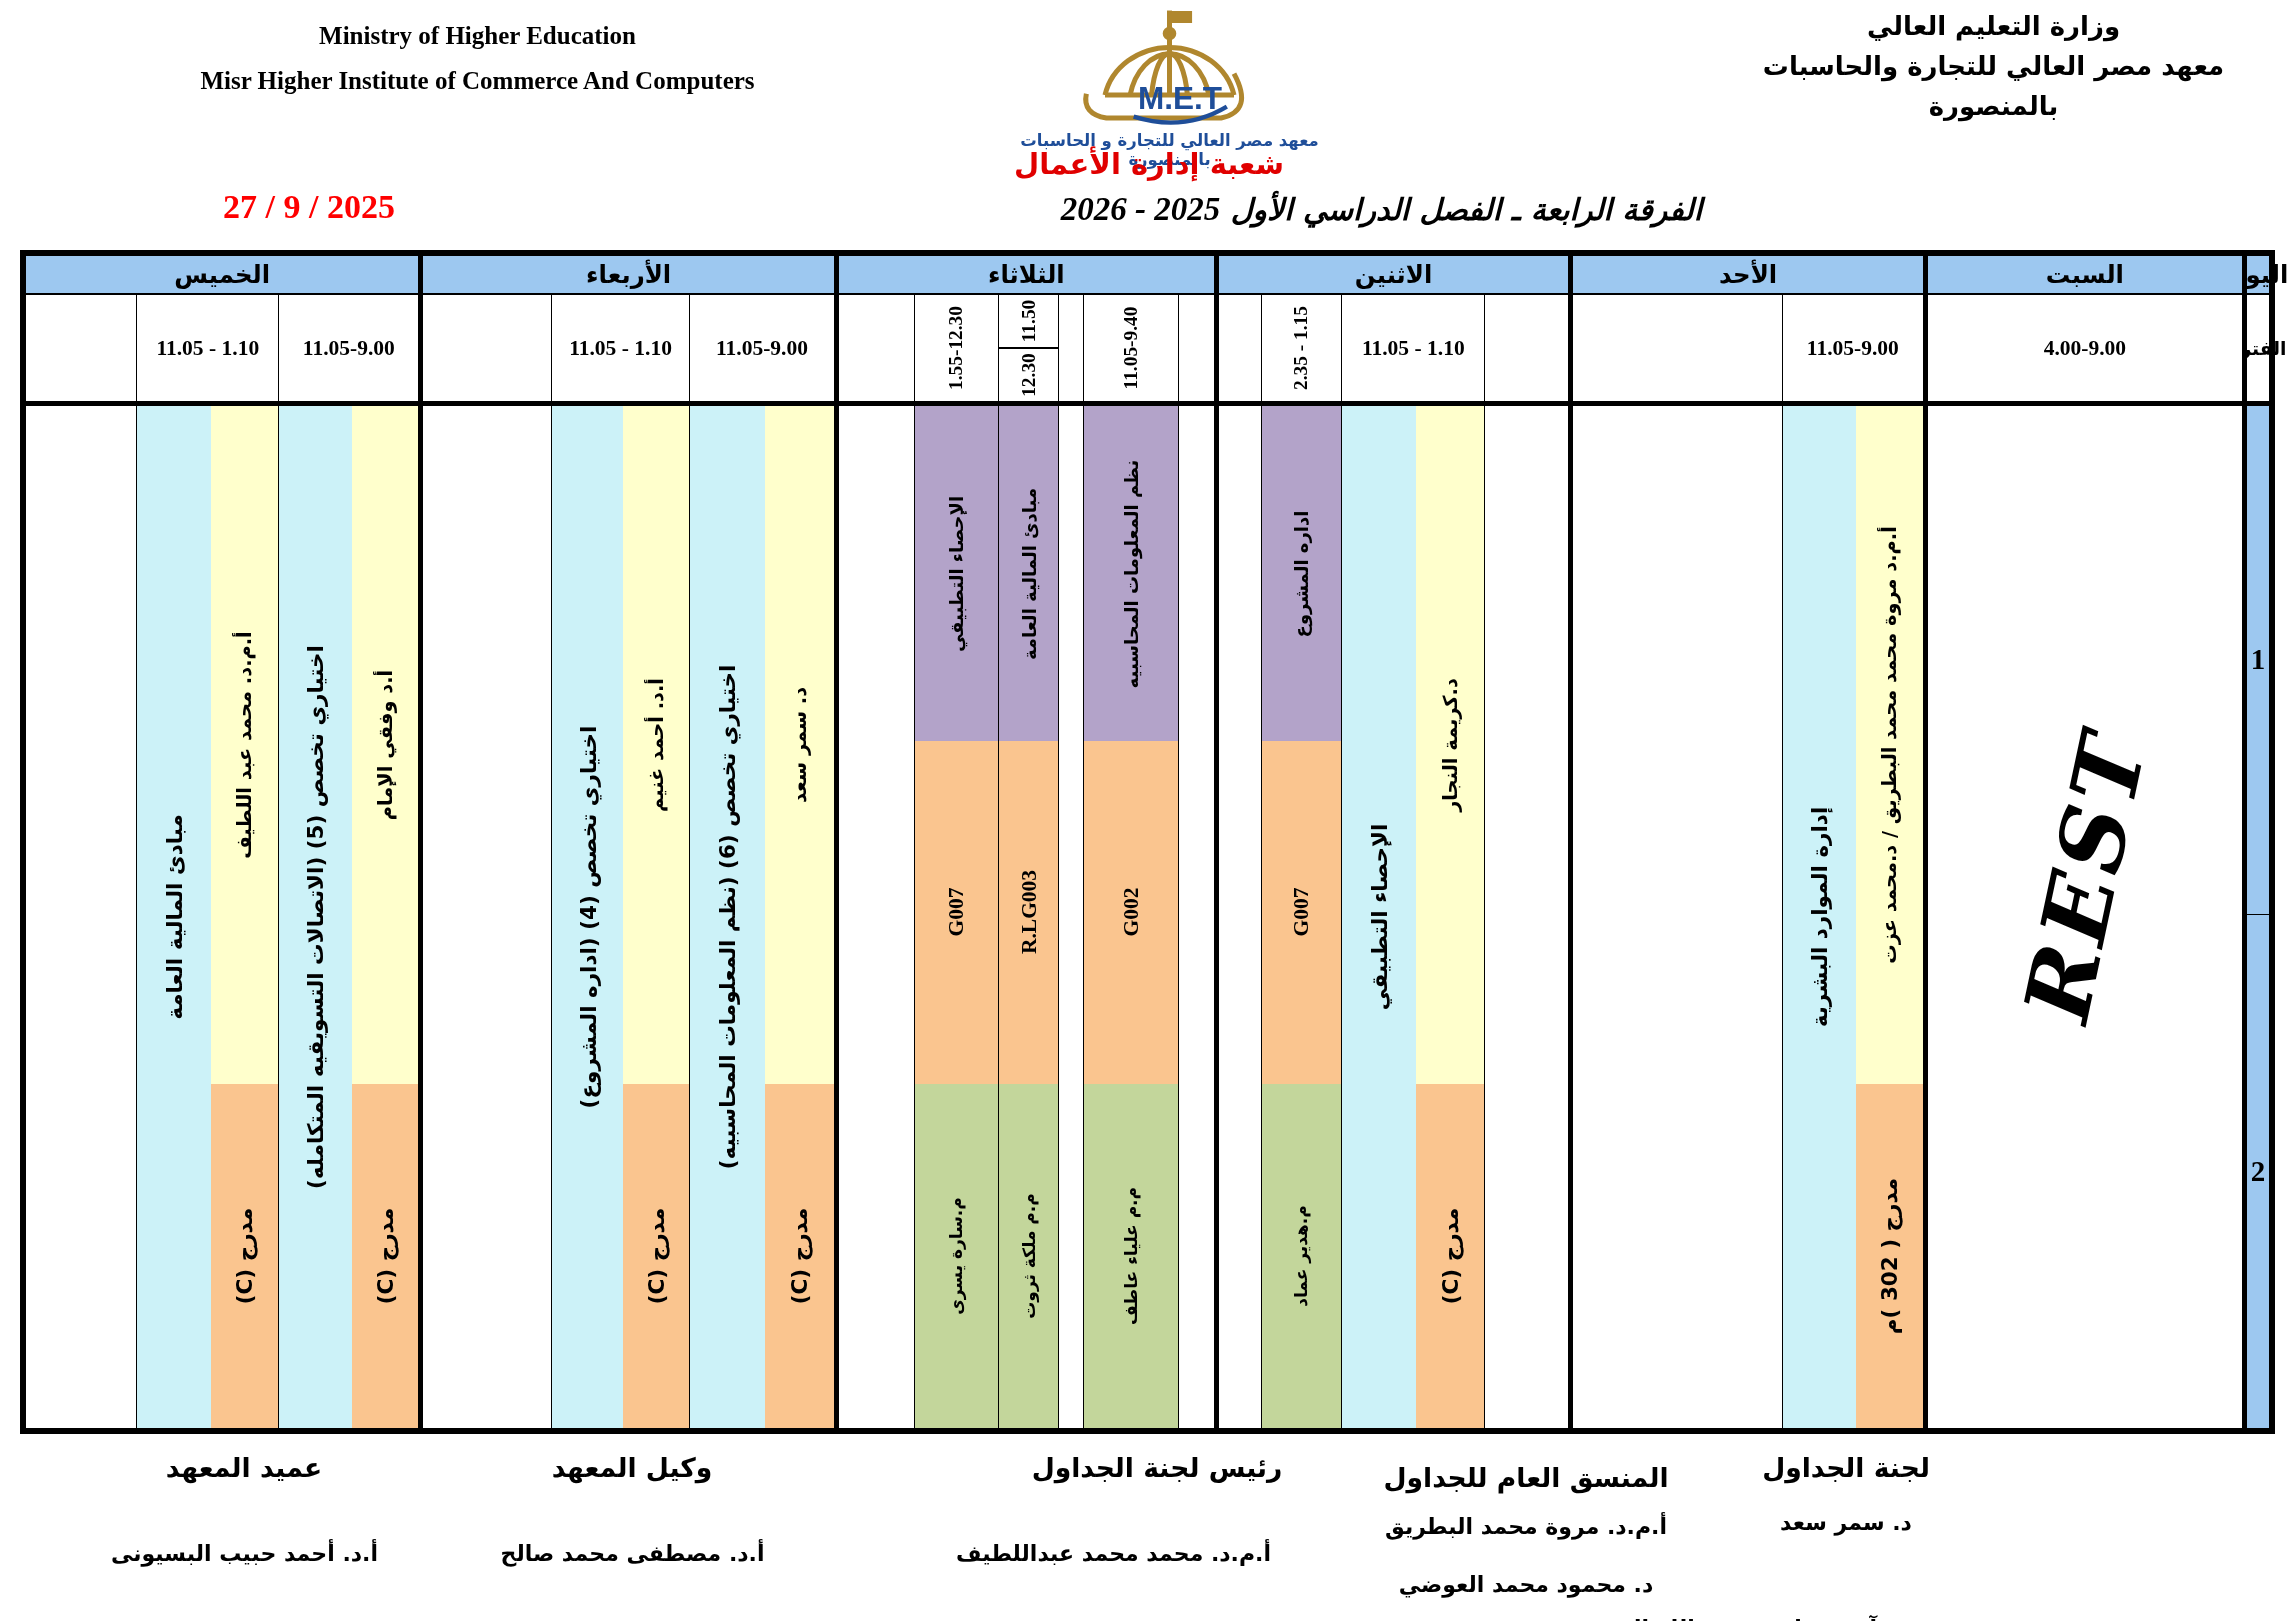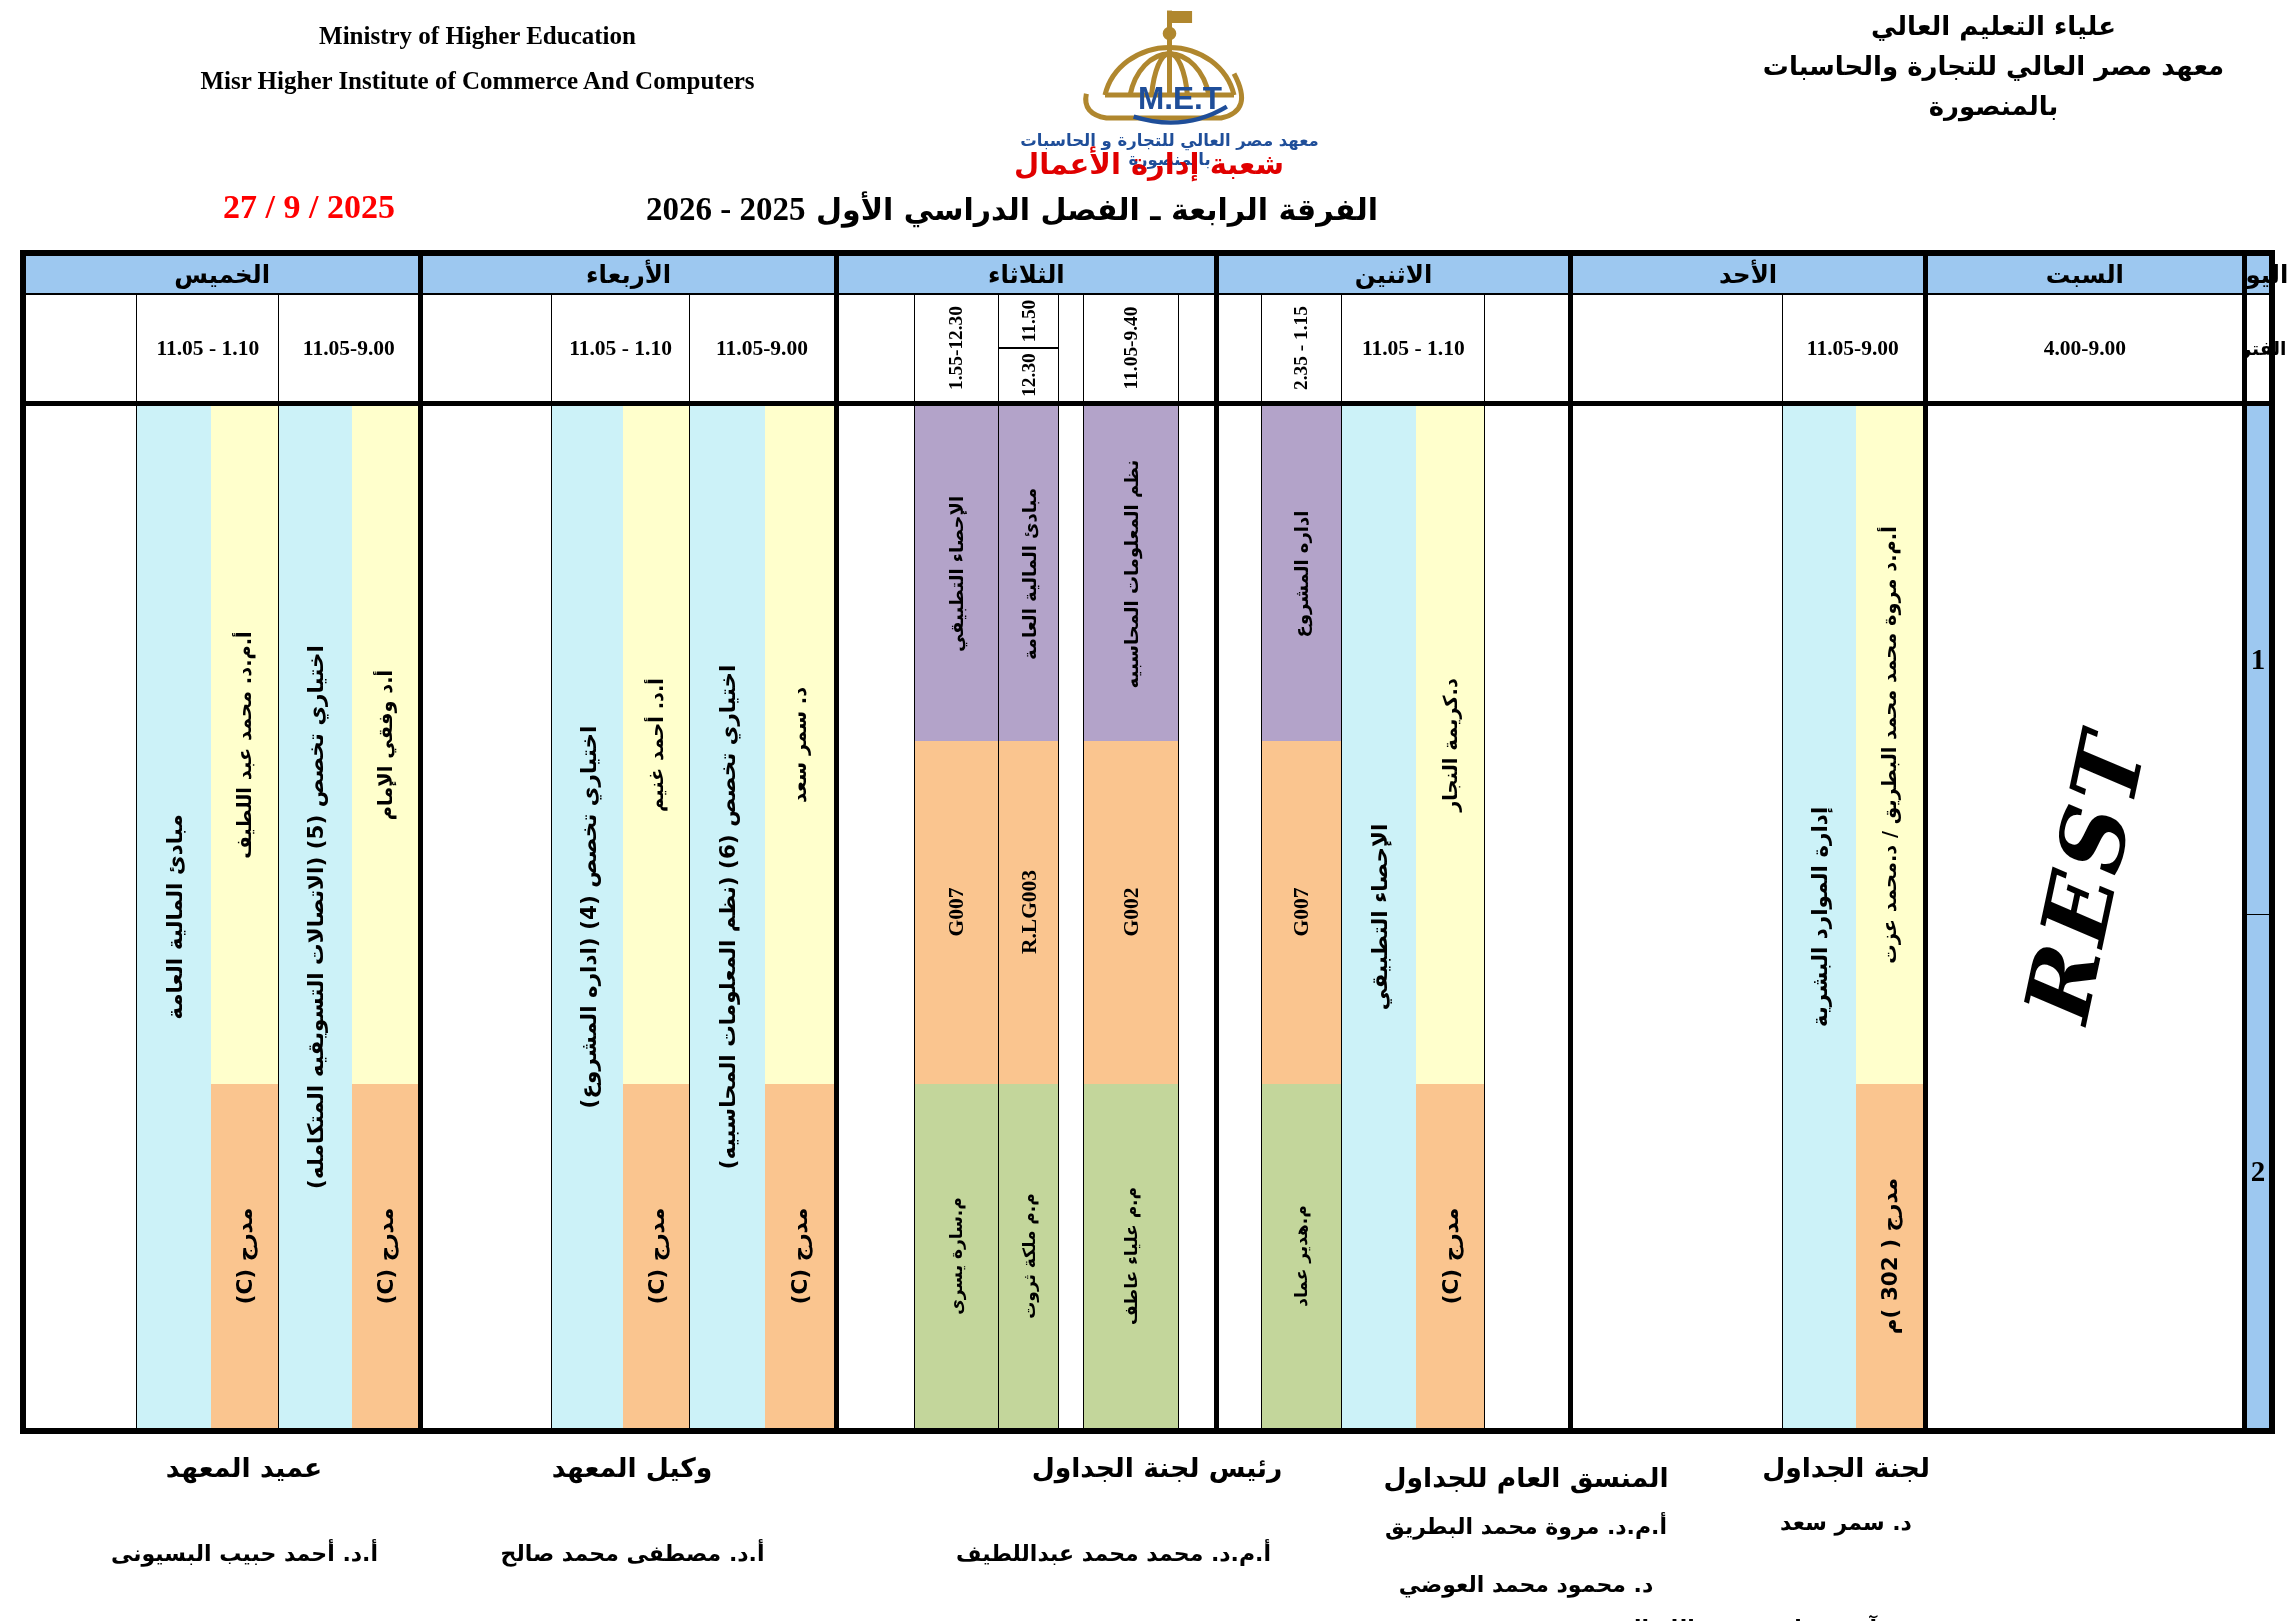--- a/index.html
+++ b/index.html
@@ -9,22 +9,22 @@
 
   
   .en-header{position:absolute;left:122px;top:13px;width:711px;text-align:center;
              font-family:"Liberation Serif", serif;font-weight:bold;font-size:25px;line-height:45px;}
   .ar-header{position:absolute;right:21.5px;top:5.7px;width:560px;text-align:center;
              font-weight:bold;font-size:26px;line-height:40px;direction:rtl;}
   .logo-wrap{position:absolute;left:997px;top:2.9px;width:309px;text-align:center;margin-left:18px;}
   .logo-caption{margin-top:1.4px;font-weight:bold;font-size:16.5px;color:#1F4E99;direction:rtl;}
   .dept{position:absolute;left:919px;top:147px;width:460px;text-align:center;
         color:#E00000;font-weight:bold;font-size:29px;direction:rtl;}
-  .main-title{position:absolute;left:646px;top:191px;width:1056px;text-align:left;
-        font-weight:bold;font-size:30px;direction:rtl;}
+  .main-title{position:absolute;left:646px;top:191px;width:1056px;text-align:right;
+        font-weight:bold;font-size:30px;direction:rtl;font-style:italic;}
   .main-title .yr{font-family:"Liberation Serif", serif;font-size:33px;}
   .date-red{position:absolute;left:158px;top:188px;width:302px;text-align:center;
         color:#FF0000;font-weight:bold;font-size:34px;font-family:"Liberation Serif", serif;}
 
   
   .tbl{position:absolute;left:20px;top:250px;width:2255px;height:1184px;border:6.5px solid #000;
        display:flex;flex-direction:row;direction:rtl;box-sizing:border-box;background:#fff;}
   .day{display:flex;flex-direction:column;box-sizing:border-box;min-width:0;}
   .day:not(:last-child){border-left:5.7px solid #000;}
   .day-name{height:37px;flex:0 0 37px;background:#9DC8F0;border-bottom:2.9px solid #000;
@@ -87,21 +87,21 @@
 <body>
 
 <div class="page">
 
   <div class="en-header">
     <div>Ministry of Higher Education</div>
     <div>Misr Higher Institute of Commerce And Computers</div>
   </div>
 
   <div class="ar-header ar">
-    <div>علياء التعليم العالي</div>
+    <div>وزارة التعليم العالي</div>
     <div>معهد مصر العالي للتجارة والحاسبات</div>
     <div>بالمنصورة</div>
   </div>
 
   <div class="logo-wrap">
     <svg width="215" height="124" viewBox="0 0 300 172">
       <g fill="none" stroke="#B0872E" stroke-width="7">
         <line x1="150" y1="10" x2="150" y2="36"></line>
         <path d="M150 12 h30 v14 h-30" fill="#B0872E" stroke-width="3"></path>
         <circle cx="150" cy="42" r="6" fill="#B0872E"></circle>

